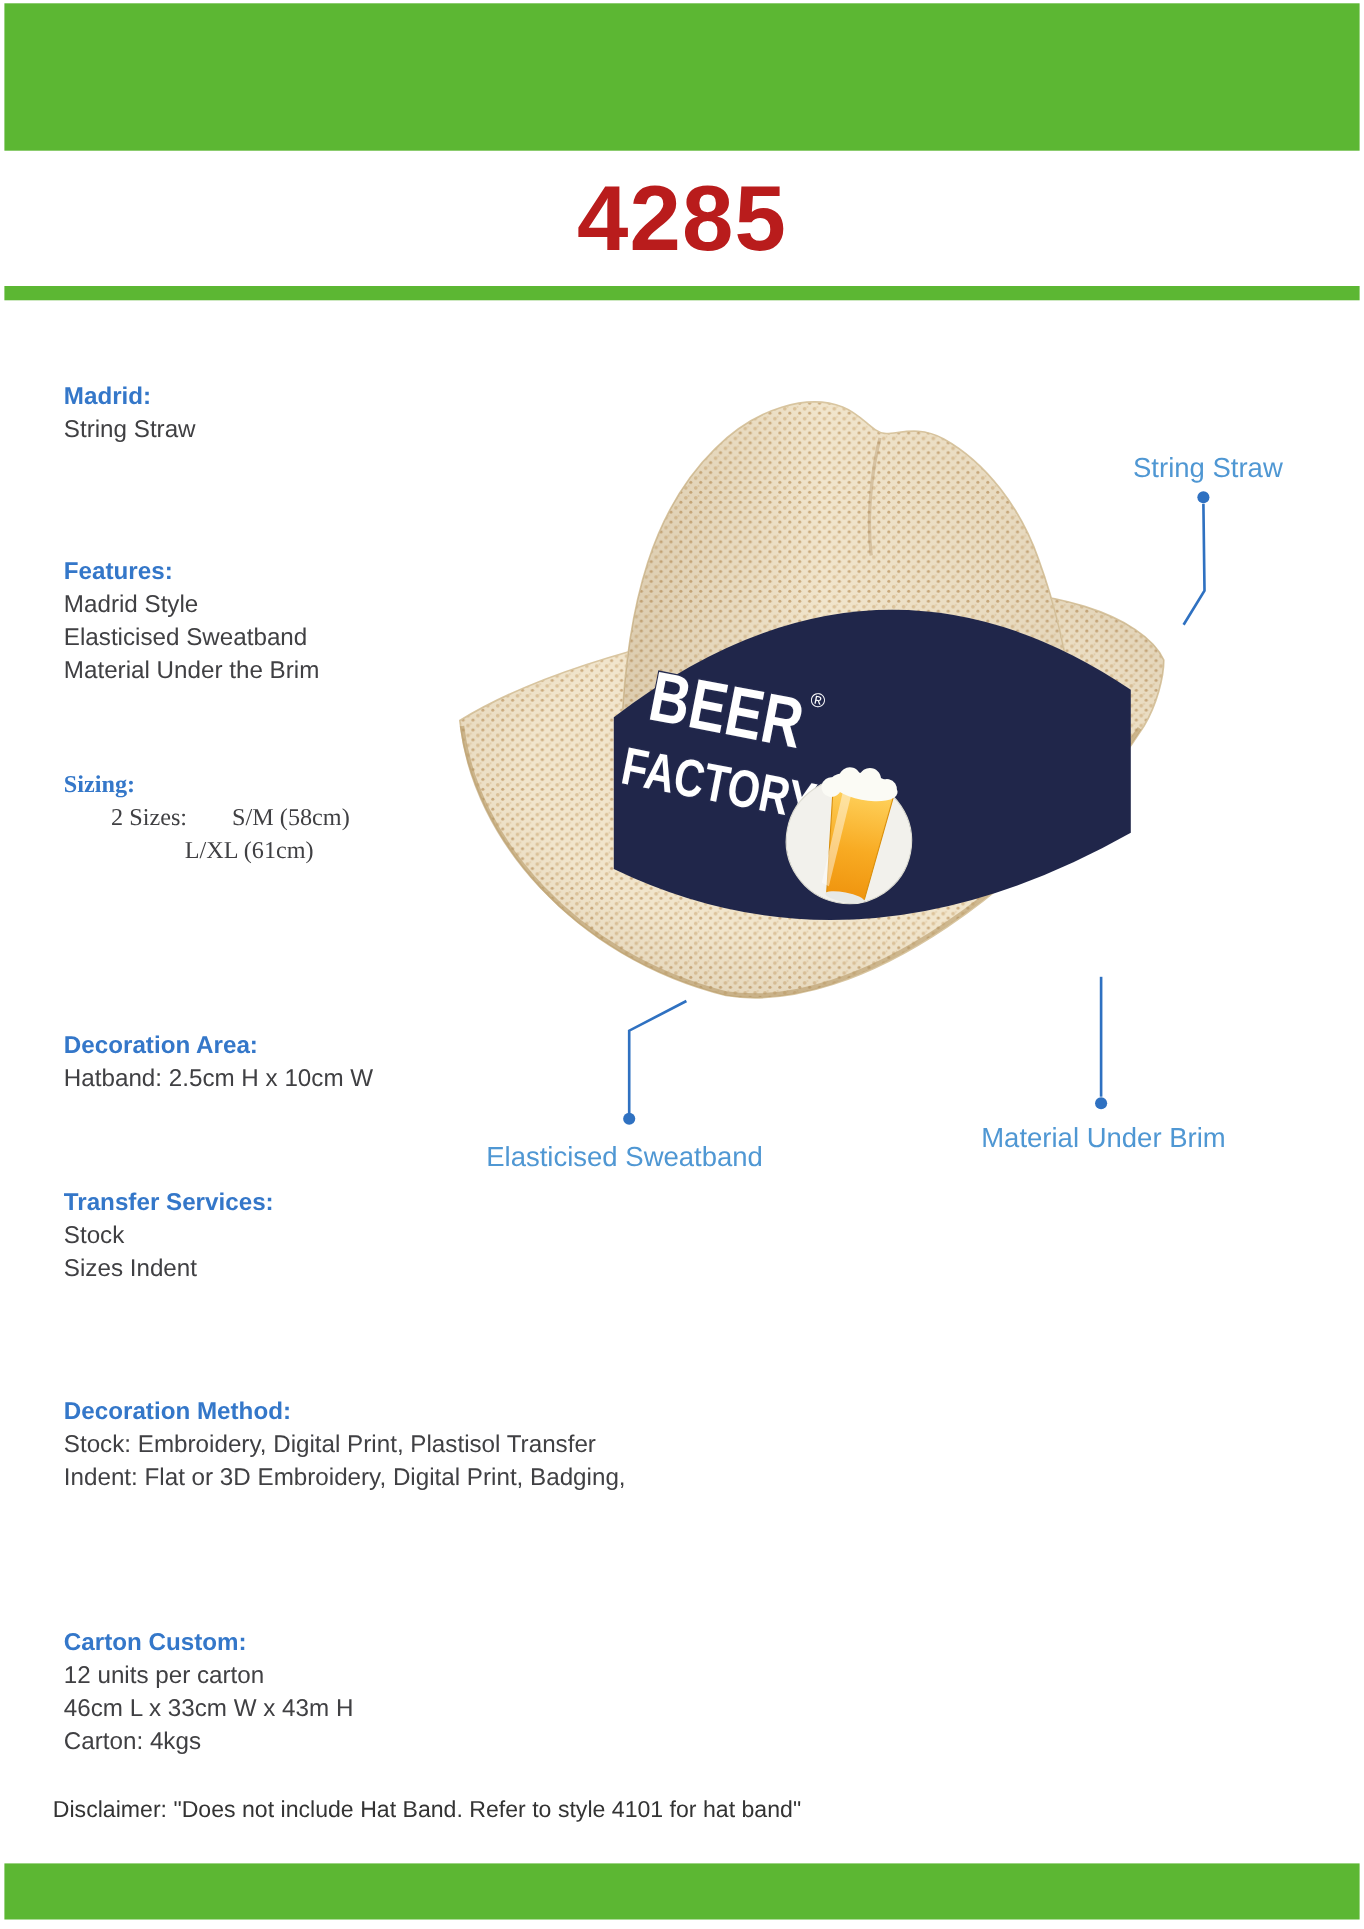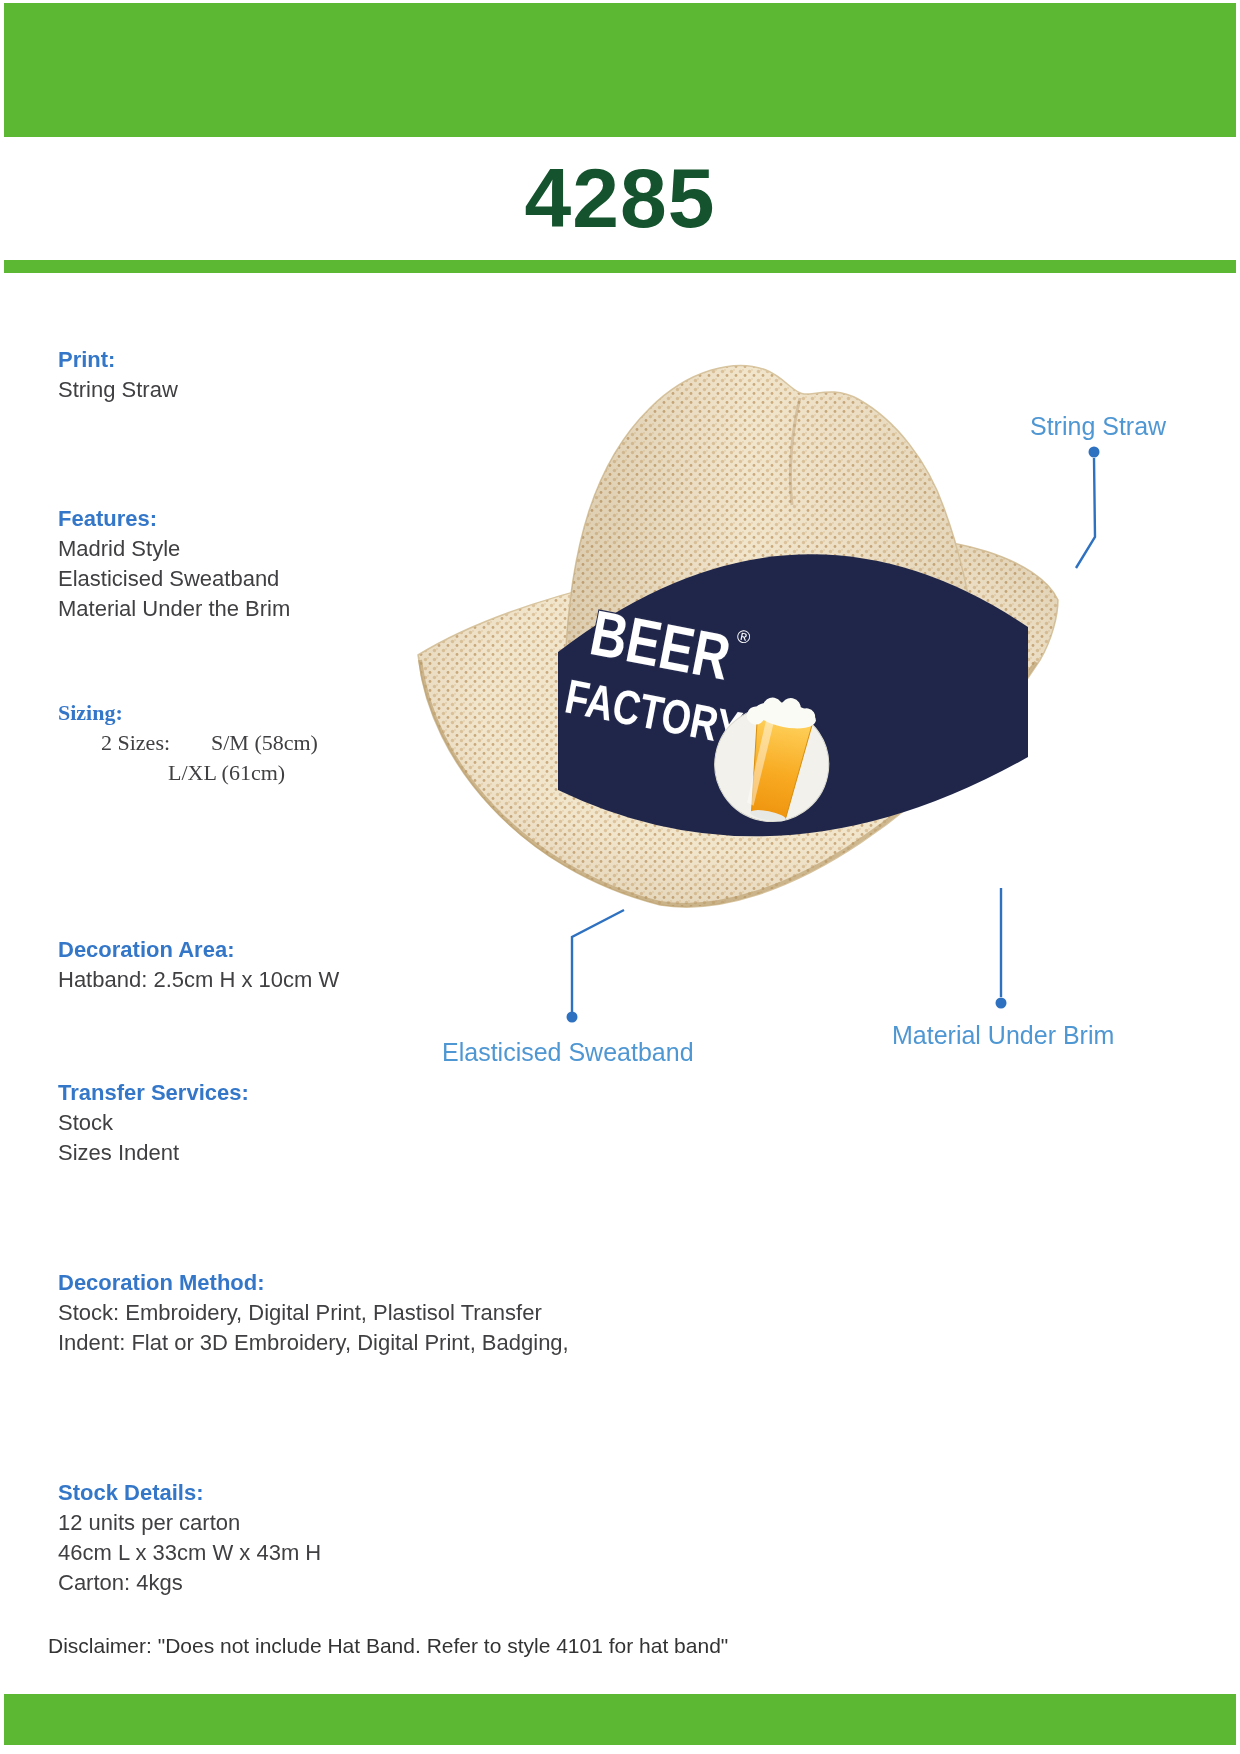--- a/index.html
+++ b/index.html
@@ -3,21 +3,21 @@
 <meta charset="utf-8">
 <style>
   html,body{margin:0;padding:0;background:#ffffff;}
   .page{position:relative;width:1240px;height:1754px;background:#ffffff;overflow:hidden;
         font-family:"Liberation Sans", sans-serif;}
   .greenbar{position:absolute;left:4px;width:1232px;background:#5cb733;}
   .bar-top{top:3px;height:134px;}
   .bar-divider{top:260px;height:13px;}
   .bar-footer{top:1694px;height:51px;}
   .page-title{position:absolute;top:150px;left:0;width:100%;text-align:center;
-              font-size:84px;font-weight:bold;color:#14532d;letter-spacing:1px;}
+              font-size:84px;font-weight:bold;color:#b91c1c;letter-spacing:1px;}
   .section{position:absolute;left:58px;font-size:22px;color:#404043;line-height:30px;}
   .section h3{margin:0;padding:0;font-size:22px;font-weight:bold;color:#3477c9;line-height:30px;}
   .section p{margin:0;padding:0;}
   .sec-fabric{top:345px;}
   .sec-features{top:504px;}
   .sec-sizing{top:698px;font-family:Liberation Serif, serif;}
   .sec-decoarea{top:921px;margin-top:14px;}
   .sec-services{top:1078px;}
   .sec-method{top:1268px;}
   .sec-carton{top:1478px;}
@@ -36,21 +36,21 @@
 
 <div class="page">
 
   <div class="greenbar bar-top"></div>
 
   <div class="page-title">4285</div>
 
   <div class="greenbar bar-divider"></div>
 
   <div class="section sec-fabric">
-    <h3>Print:</h3>
+    <h3>Madrid:</h3>
     <p>String Straw</p>
   </div>
 
   <div class="section sec-features">
     <h3>Features:</h3>
     <p>Madrid Style</p>
     <p>Elasticised Sweatband</p>
     <p>Material Under the Brim</p>
   </div>
 
@@ -71,21 +71,21 @@
     <p>Sizes Indent</p>
   </div>
 
   <div class="section sec-method">
     <h3>Decoration Method:</h3>
     <p>Stock: Embroidery, Digital Print, Plastisol Transfer</p>
     <p>Indent: Flat or 3D Embroidery, Digital Print, Badging,</p>
   </div>
 
   <div class="section sec-carton">
-    <h3>Stock Details:</h3>
+    <h3>Carton Custom:</h3>
     <p>12 units per carton</p>
     <p>46cm L x 33cm W x 43m H</p>
     <p>Carton: 4kgs</p>
   </div>
 
   <svg class="hat-svg" viewBox="370 350 710 680" aria-hidden="true">
     <defs>
       <pattern id="straw" width="9" height="9" patternUnits="userSpaceOnUse">
         <rect width="9" height="9" fill="#f1e5cc"></rect>
         <circle cx="2.5" cy="2.5" r="1.7" fill="#dcc39b"></circle>

